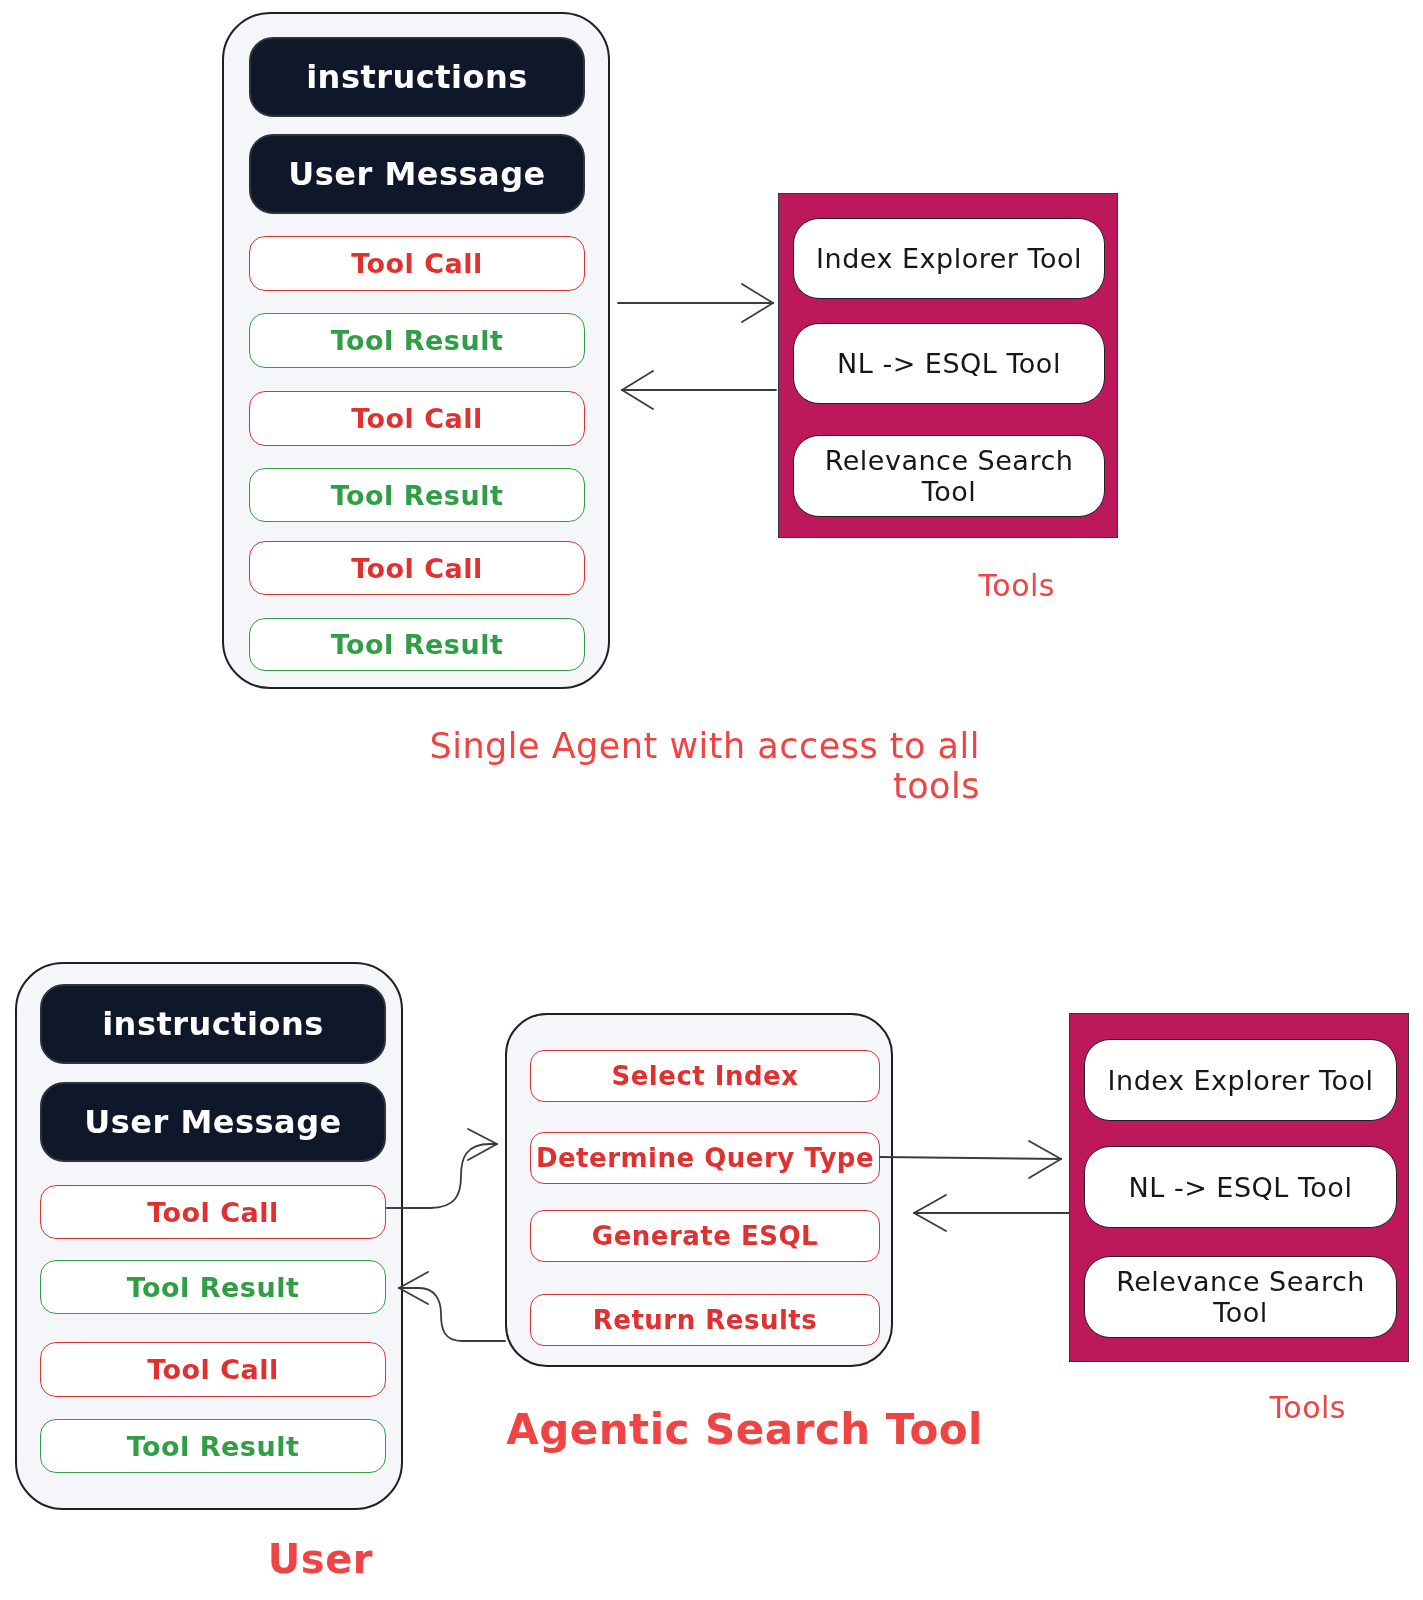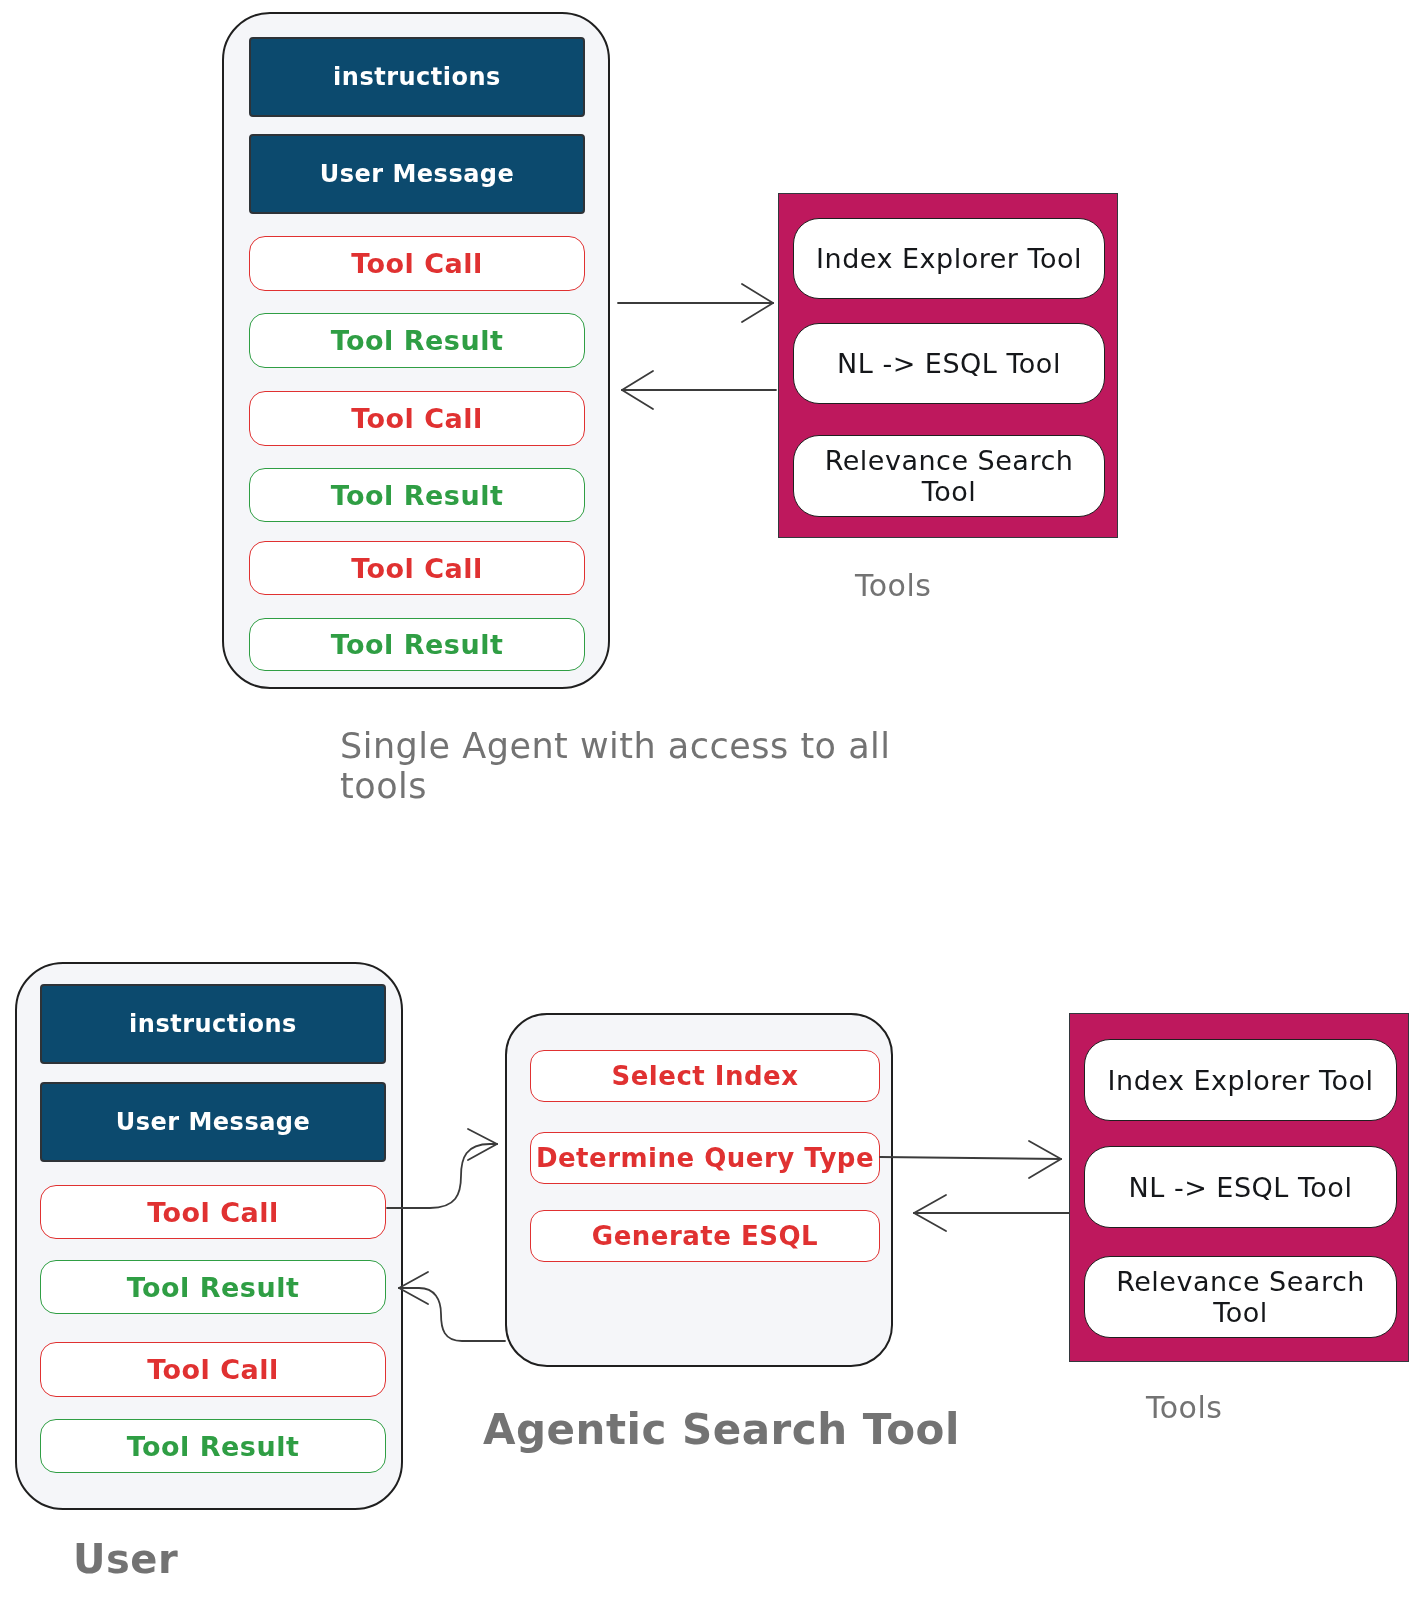--- a/index.html
+++ b/index.html
@@ -30,25 +30,25 @@
     box-sizing:border-box;
   }
   .msg{
     position:absolute;
     box-sizing:border-box;
     display:flex;align-items:center;justify-content:center;
     text-align:center;
     letter-spacing:.5px;
   }
   .msg.sys{
-    background:#0c4a6e;
+    background:#0f172a;
     border:2px solid #2e3338;
-    border-radius:4px;
+    border-radius:24px;
     color:#ffffff;
-    font-size:24px;font-weight:600;
+    font-size:32px;font-weight:600;
   }
   .msg.call{
     background:#ffffff;
     border:1.7px solid #e03131;
     border-radius:16px;
     color:#e03131;
     font-size:27px;font-weight:600;
   }
   .msg.result{
     background:#ffffff;
@@ -76,22 +76,22 @@
     border-radius:14px;
     box-sizing:border-box;
     display:flex;align-items:center;justify-content:center;
     font-size:26px;font-weight:600;
     color:#e03131;
     letter-spacing:.5px;
     text-align:center;
   }
   .caption{
     position:absolute;
-    text-align:left;
-    color:#737373;
+    text-align:right;
+    color:#ef4444;
     letter-spacing:.5px;
   }
   .cap-md{font-size:30px;font-weight:500;}
   .cap-lg{font-size:40px;font-weight:700;}
 </style>
 </head>
 <body>
 
 <div class="canvas">
 
@@ -124,20 +124,21 @@
     <div class="msg call" style="left:23px;top:378px;width:346px;height:55px;">Tool Call</div>
     <div class="msg result" style="left:23px;top:455px;width:346px;height:54px;">Tool Result</div>
   </div>
 
   <div class="caption cap-lg" style="left:73px;top:1536px;width:300px;">User</div>
 
   <div class="agent-container" style="left:505px;top:1013px;width:388px;height:354px;border-radius:42px;">
     <div class="step" style="left:23px;top:117px;width:350px;height:52px;">Determine Query Type</div>
     <div class="step" style="left:23px;top:35px;width:350px;height:52px;">Select Index</div>
     <div class="step" style="left:23px;top:195px;width:350px;height:52px;">Generate ESQL</div>
+    <div class="step" style="left:23px;top:279px;width:350px;height:52px;">Return Results</div>
   </div>
 
   <div class="caption cap-lg" style="left:483px;top:1405px;width:500px;font-size:42px;">Agentic Search Tool</div>
 
   <div class="tools-box" style="left:1069px;top:1013px;width:340px;height:349px;">
     <div class="tool-item" style="left:14px;top:25px;width:313px;height:82px;">Index Explorer Tool</div>
     <div class="tool-item" style="left:14px;top:132px;width:313px;height:82px;">NL -&gt; ESQL Tool</div>
     <div class="tool-item" style="left:14px;top:242px;width:313px;height:82px;">Relevance Search Tool</div>
   </div>
 

